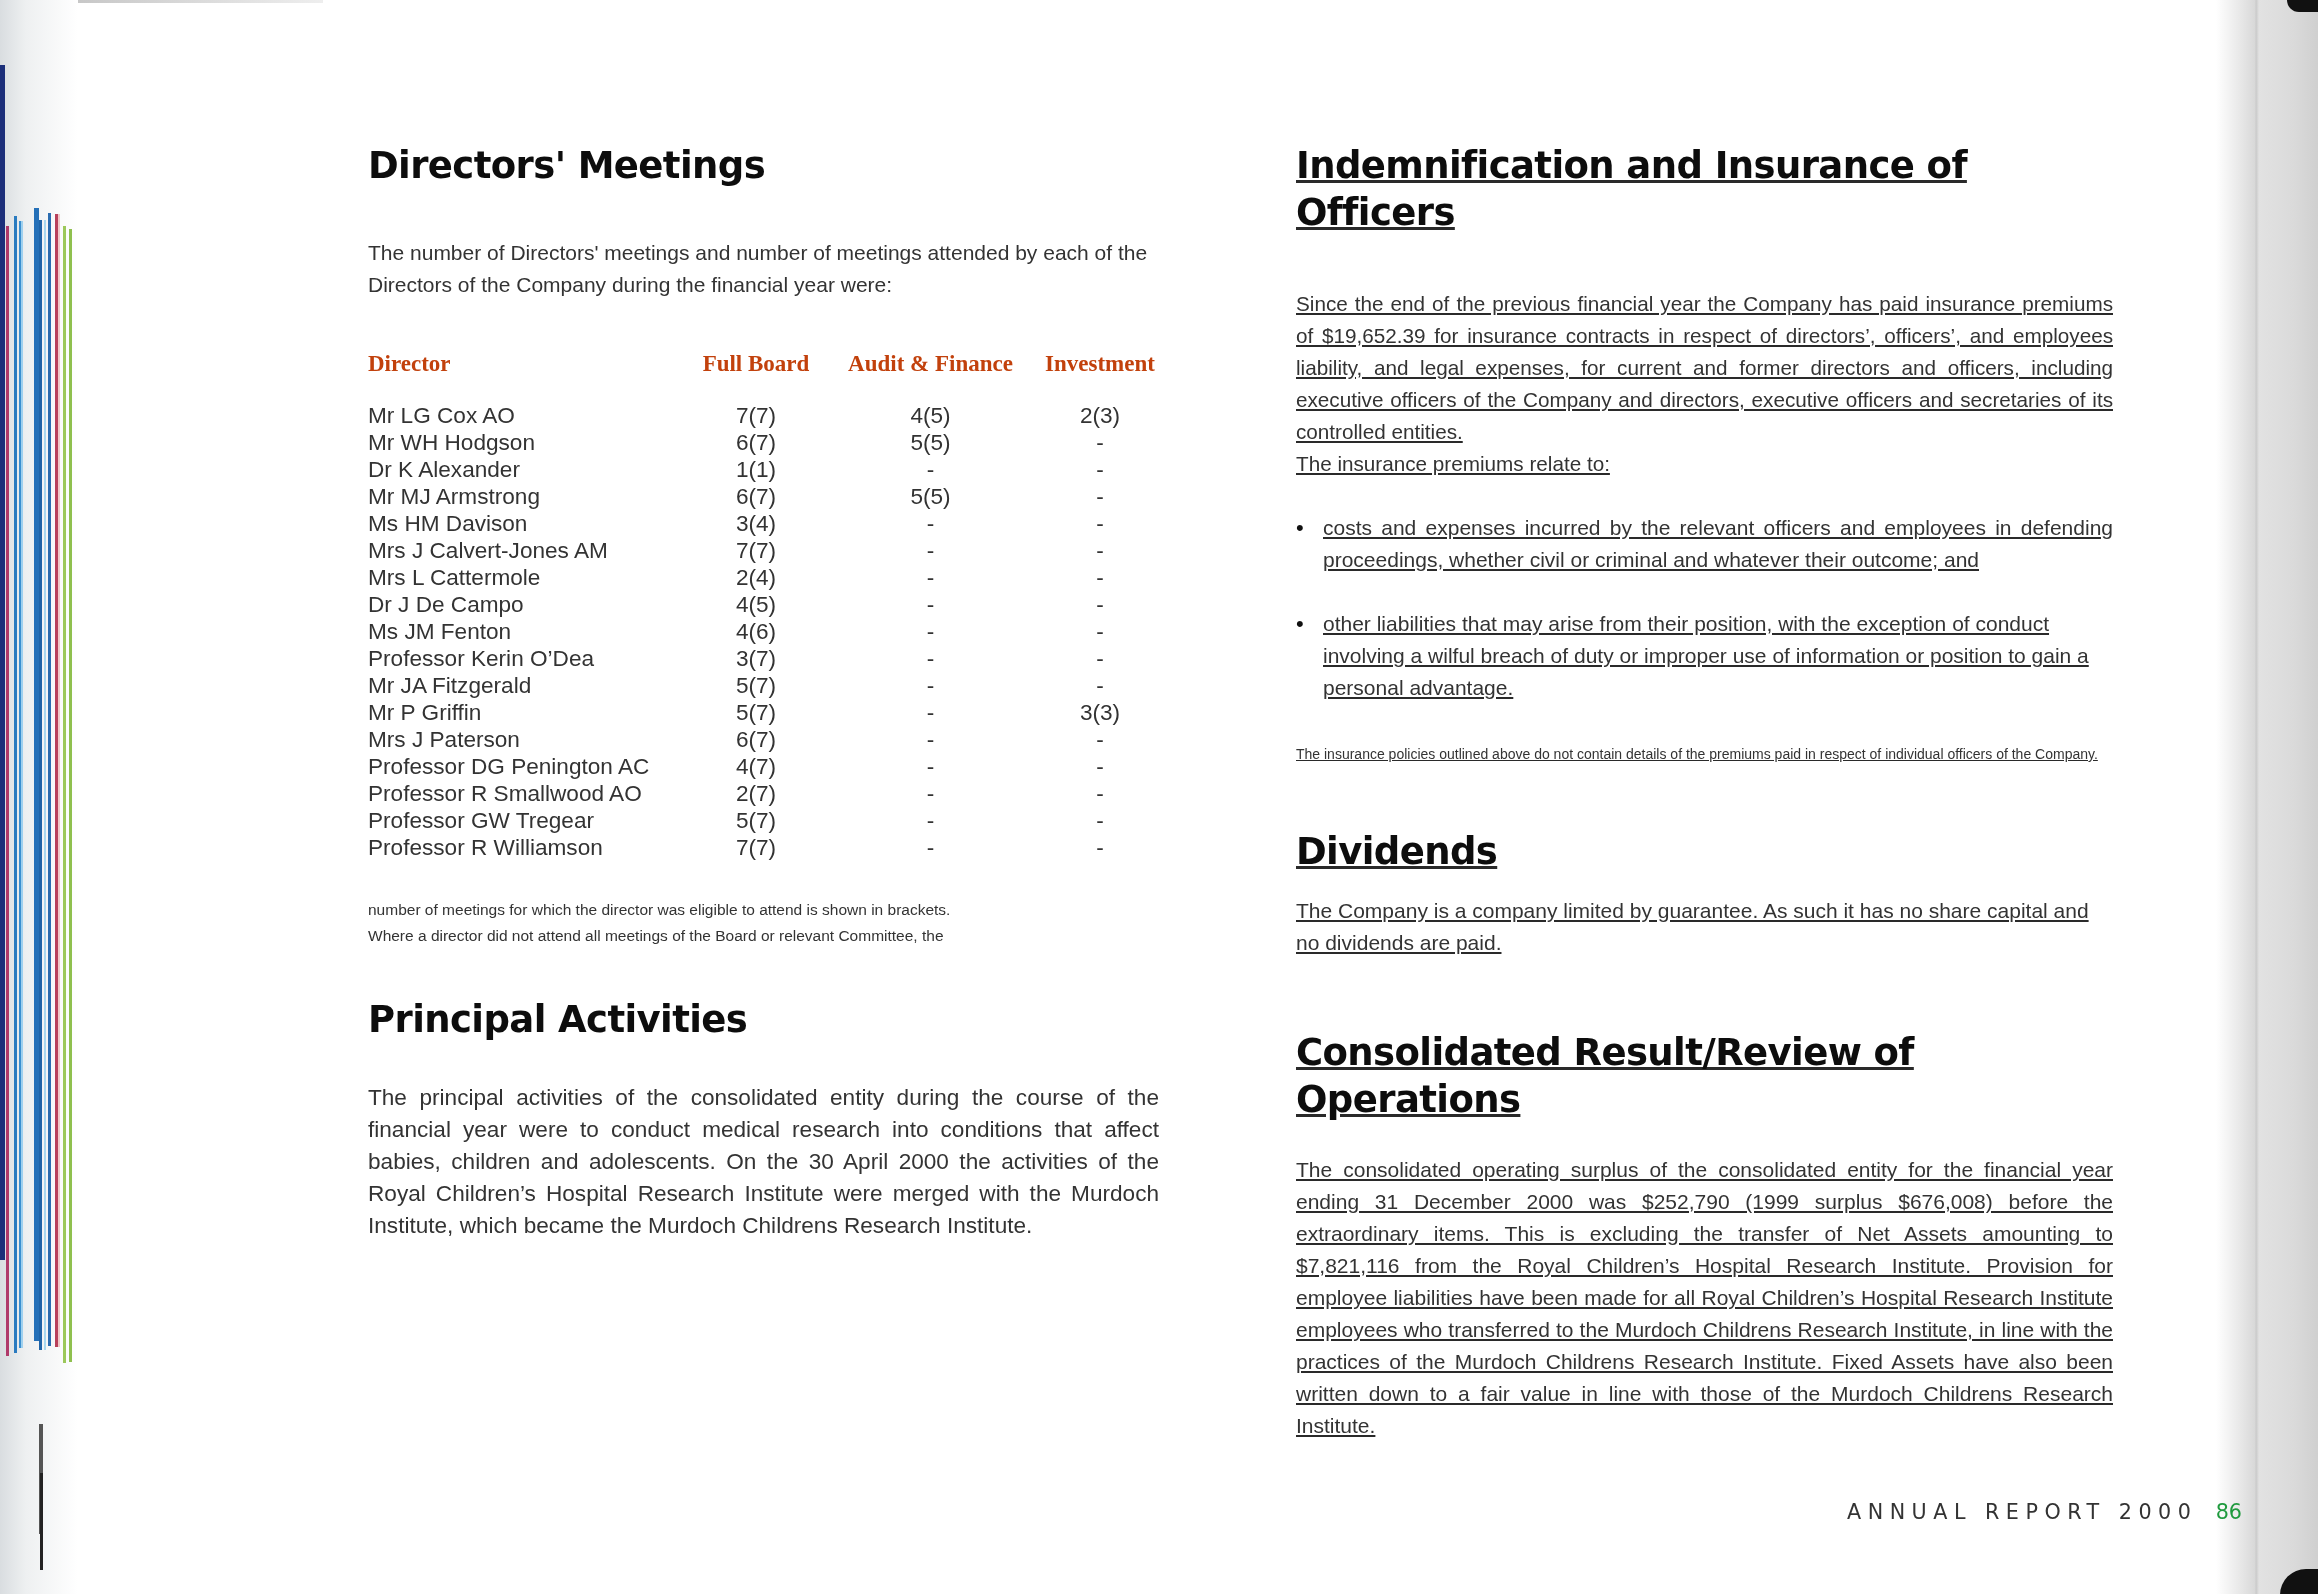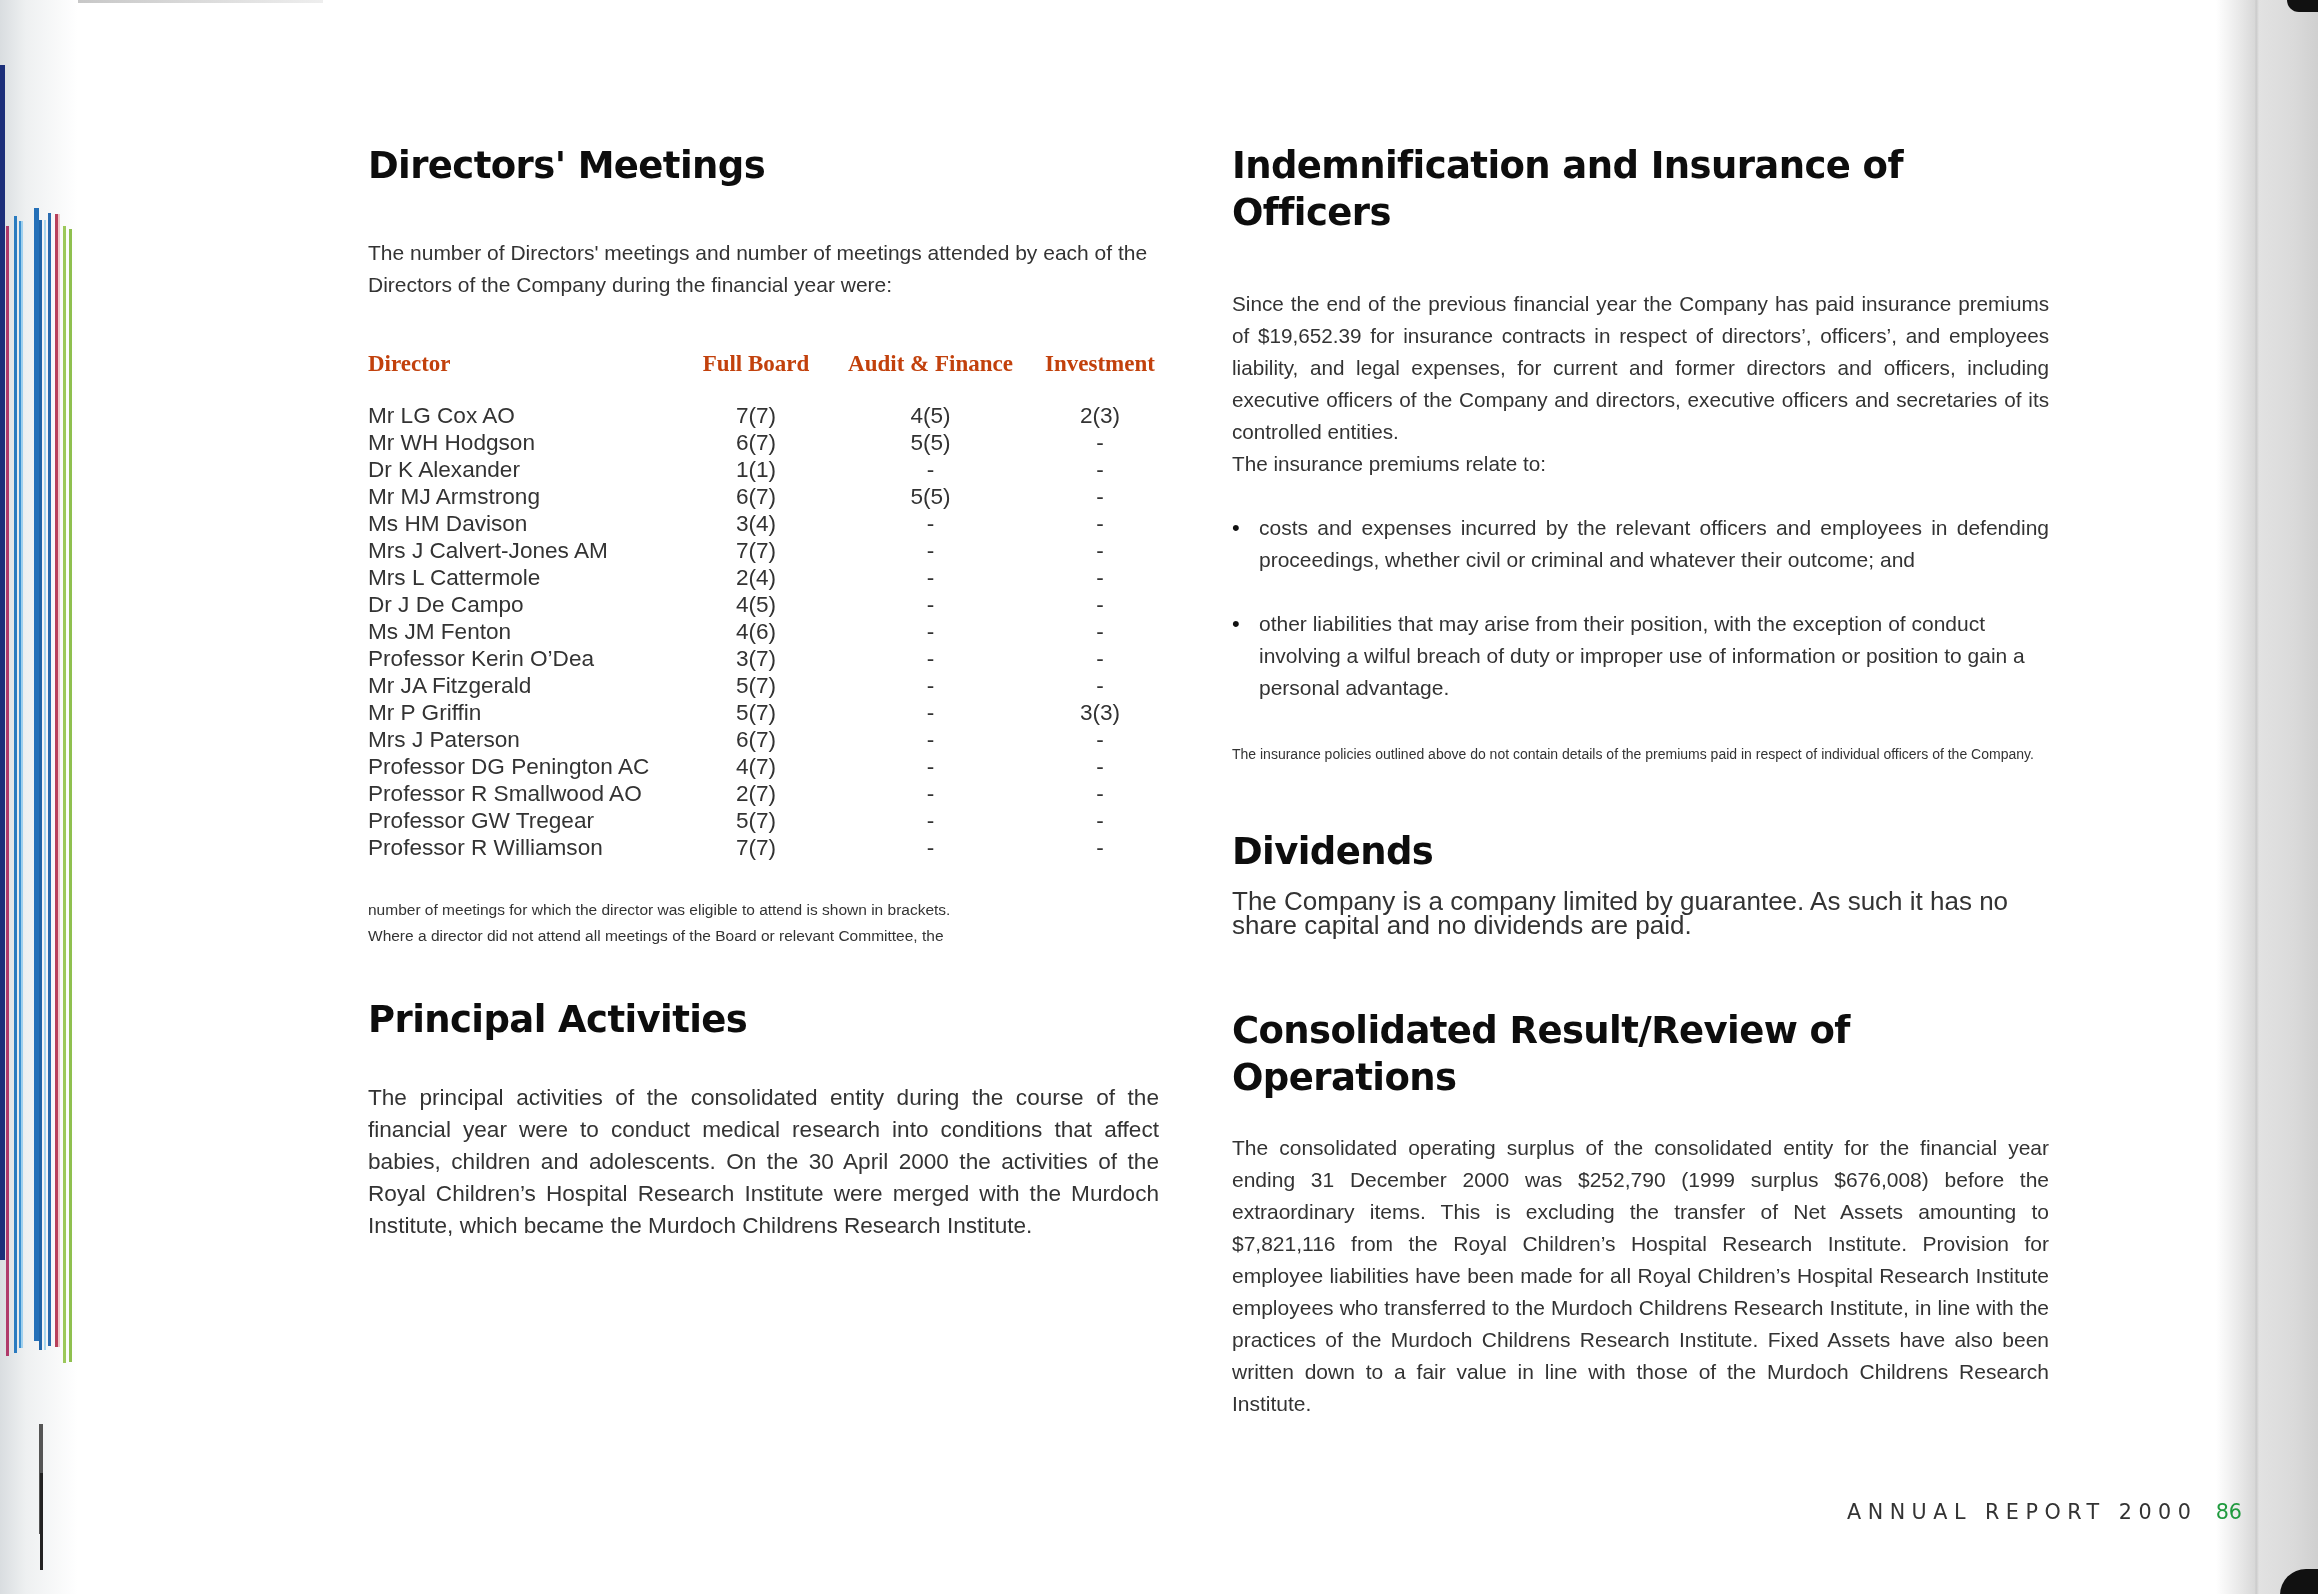--- a/index.html
+++ b/index.html
@@ -39,21 +39,21 @@
       border-bottom-left-radius: 26px;
     }
     .right-gutter-bottom {
       position: absolute; right: 0; bottom: 0; width: 39px; height: 26px;
       background: #111;
       border-top-left-radius: 26px;
     }
 
     .column { position: absolute; }
     .col-left { left: 368px; top: 142px; width: 807px; }
-    .col-right { left: 1232px; top: 142px; width: 817px; }
+    .col-right { left: 1296px; top: 142px; width: 817px; text-decoration: underline; }
 
     h1.section {
       font-family: "DejaVu Sans", sans-serif;
       font-weight: bold;
       font-size: 37px;
       line-height: 47px;
       color: #0d0d0d;
       margin: 0;
       letter-spacing: -0.6px;
     }
@@ -312,21 +312,21 @@
         <span class="bullet">•</span>
         <span>other liabilities that may arise from their position, with the exception of conduct involving a wilful breach of duty or improper use of information or position to gain a personal advantage.</span>
       </li>
     </ul>
 
     <p class="body" style="margin-top:34px; font-size:14px; line-height:32px; text-align:justify;">The insurance policies outlined above do not contain details of the premiums paid in respect of individual officers of the Company.</p>
   </section>
 
   <section style="margin-top:58px;">
     <h1 class="section">Dividends</h1>
-    <p class="body" style="margin-top:14px; font-size:26px; line-height:24px;">The Company is a company limited by guarantee.  As such it has no share capital and no dividends are paid.</p>
+    <p class="body" style="margin-top:20px; font-size:21px; line-height:32px;">The Company is a company limited by guarantee.  As such it has no share capital and no dividends are paid.</p>
   </section>
 
   <section style="margin-top:70px;">
     <h1 class="section">
       <span>Consolidated Result/Review of</span><br>
       <span>Operations</span>
     </h1>
     <p class="body" style="margin-top:31px; font-size:21px; line-height:32px; text-align:justify;">The consolidated operating surplus of the consolidated entity for the financial year ending 31 December 2000 was $252,790 (1999 surplus $676,008) before the extraordinary items. This is excluding the transfer of Net Assets amounting to $7,821,116 from the Royal Children’s Hospital Research Institute.  Provision for employee liabilities have been made for all Royal Children’s Hospital Research Institute employees who transferred to the Murdoch Childrens Research Institute, in line with the practices of the Murdoch Childrens Research Institute. Fixed Assets have also been written down to a fair value in line with those of the Murdoch Childrens Research Institute.</p>
   </section>
 </div>

